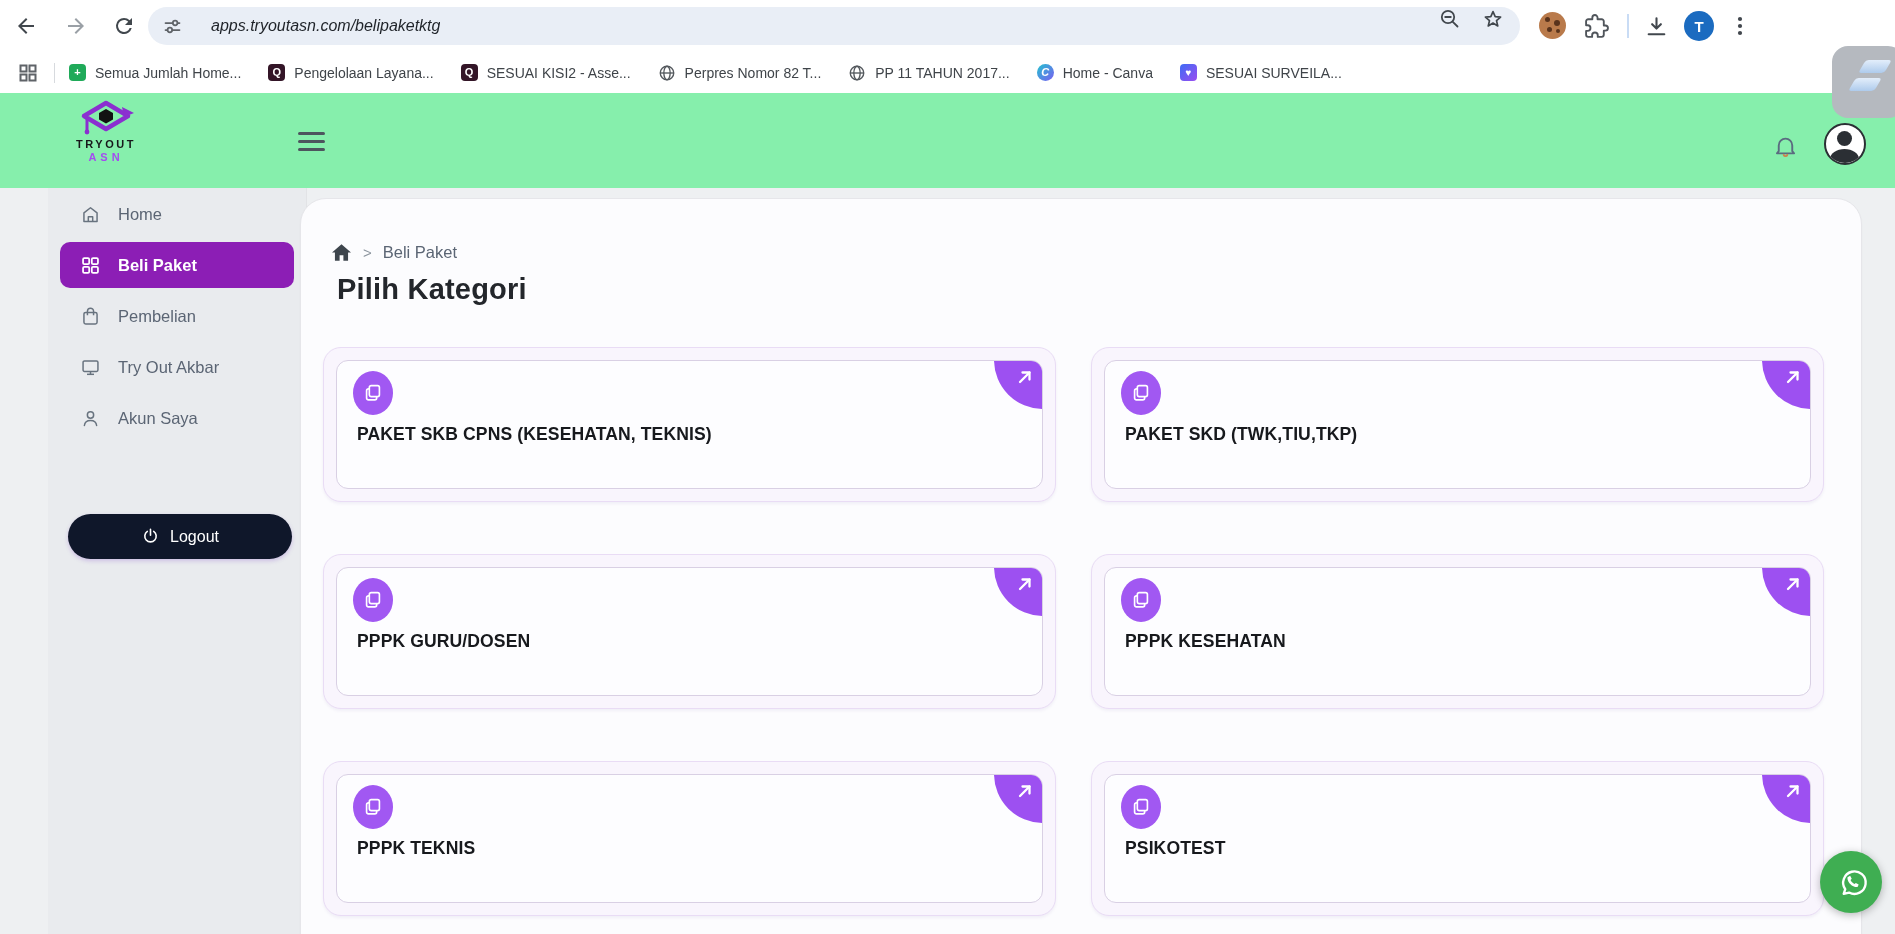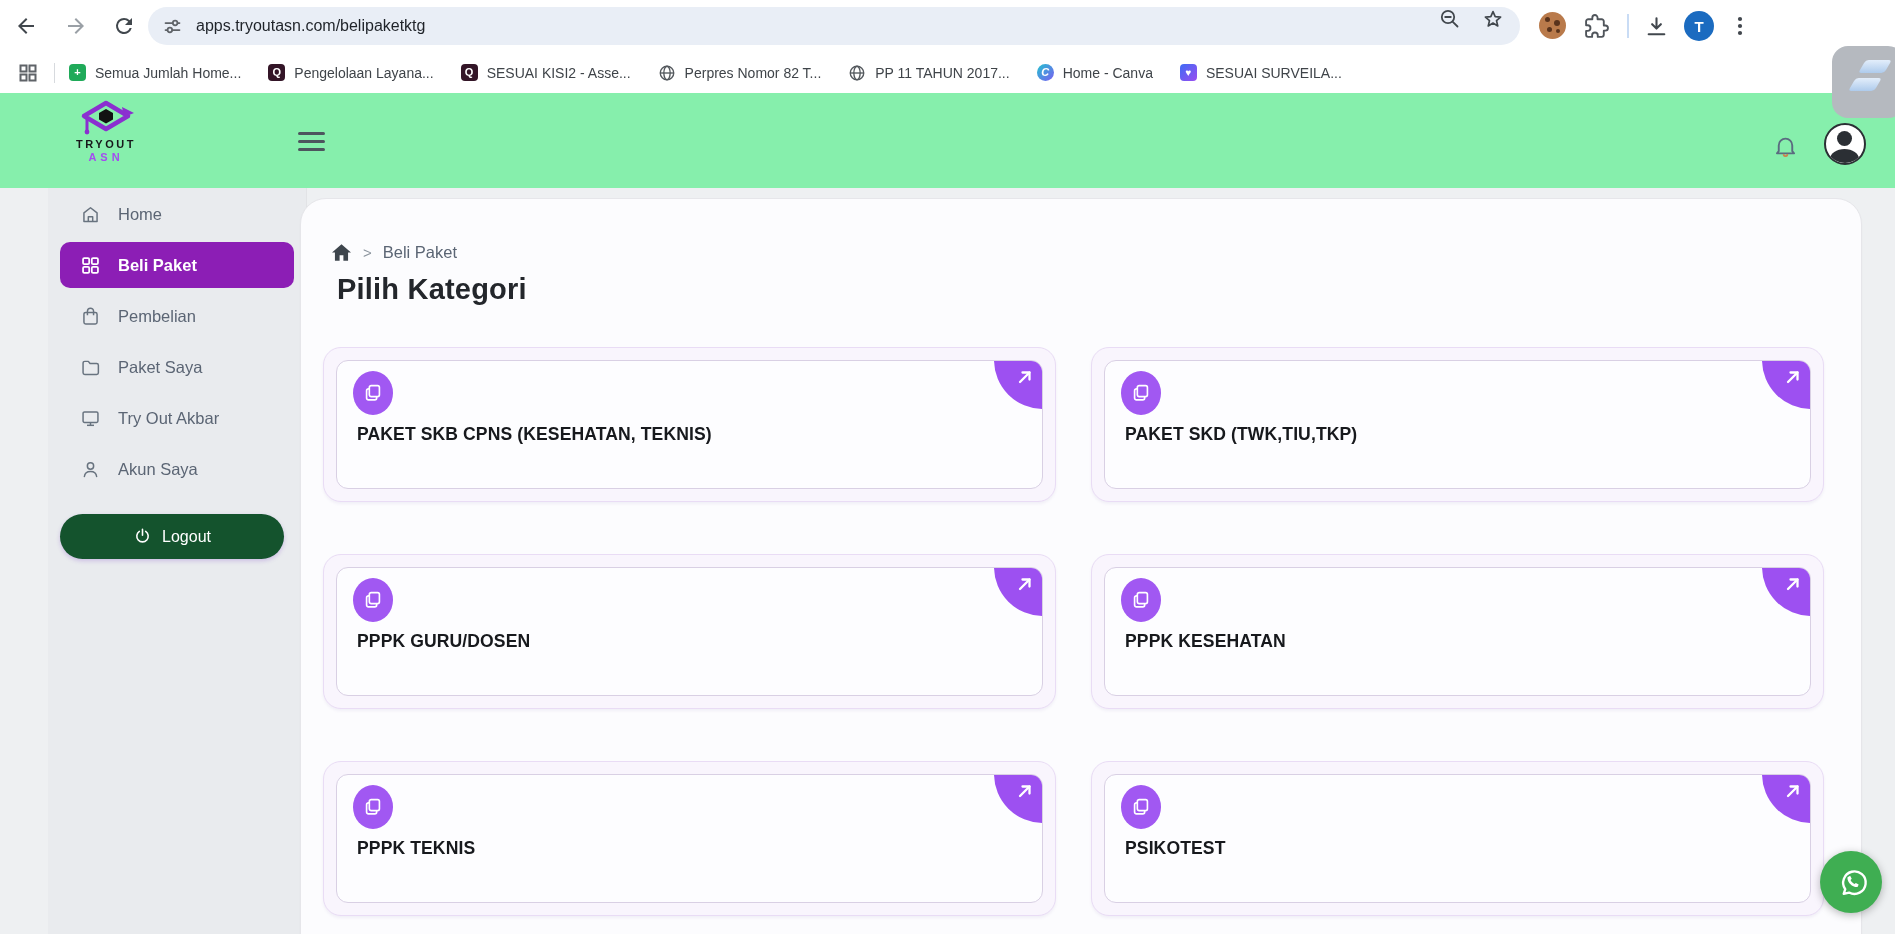--- a/index.html
+++ b/index.html
@@ -5,21 +5,21 @@
   html,body{margin:0;padding:0;background:#ddd;}
   .screen{position:relative;width:1895px;height:934px;background:#fff;overflow:hidden;
     font-family:"Liberation Sans",sans-serif;-webkit-font-smoothing:antialiased;}
   svg{display:block;}
 
   
   .toolbar{position:absolute;top:0;left:0;right:0;height:52px;background:#fff;}
   .tb-ico{position:absolute;top:14px;width:24px;height:24px;cursor:pointer;}
   .omnibox{position:absolute;left:148px;top:7px;width:1372px;height:38px;background:#e9eef6;
     border-radius:19px;display:flex;align-items:center;padding:0 14px;box-sizing:border-box;}
-  .url-text{font-size:16px;color:#1f2329;margin-left:13px;white-space:nowrap;overflow:hidden;}
+  .url-text{font-size:16px;color:#1f2329;margin-left:28px;white-space:nowrap;overflow:hidden;font-style:italic;}
   .omni-right{position:absolute;top:7px;height:24px;}
   .avatar-t{position:absolute;left:1684px;top:11px;width:30px;height:30px;border-radius:50%;
     background:#1b6bc0;color:#fff;font-size:15px;font-weight:700;display:flex;align-items:center;justify-content:center;}
   .cookie{position:absolute;left:1539px;top:12px;width:27px;height:27px;border-radius:50%;background:#b97a4b;}
   .cookie i{position:absolute;border-radius:50%;background:#59331c;}
   .tb-sep{position:absolute;left:1627px;top:14px;width:2px;height:24px;background:#c9dcf5;}
 
   
   .bmbar{position:absolute;top:52px;left:0;right:0;height:41px;background:#fff;display:flex;align-items:center;}
   .bm-sep{width:1px;height:20px;background:#d7dade;margin:0 14px 0 16px;}
@@ -50,21 +50,21 @@
   .avatar-hd .body{position:absolute;left:4px;top:24px;width:29px;height:20px;border-radius:50%;background:#2b2f34;}
 
   
   .page{position:absolute;top:188px;left:0;right:0;bottom:0;background:#eef0f2;}
   .sidebar{position:absolute;left:0;top:0;bottom:0;width:258px;background:#e9ebee;border-right:1px solid #e2e3e6;margin-left:48px;}
   .nav{padding-top:3px;}
   .nav-item{height:46px;margin:0 12px 5px 12px;border-radius:10px;display:flex;align-items:center;gap:17px;
     padding-left:20px;color:#5b6574;font-size:16.5px;cursor:pointer;}
   .nav-item.active{background:#8c1eb5;color:#fff;font-weight:600;}
   .nav-item svg{flex:0 0 auto;}
-  .logout{position:absolute;left:12px;top:326px;width:224px;height:45px;border-radius:23px;background:#14532d;
+  .logout{position:absolute;left:20px;top:326px;width:224px;height:45px;border-radius:23px;background:#0f172a;
     color:#fff;font-size:16px;display:flex;align-items:center;justify-content:center;gap:10px;cursor:pointer;
     box-shadow:0 2px 4px rgba(120,60,200,.25);}
 
   .panel{position:absolute;left:300px;top:10px;width:1560px;height:910px;background:#fcfcfe;
     border:1px solid #e6e6ea;border-radius:26px;box-shadow:0 1px 2px rgba(0,0,0,.03);}
   .breadcrumb{position:absolute;left:30px;top:44px;display:flex;align-items:center;gap:11px;}
   .bc-sep{color:#8b949e;font-size:15px;}
   .bc-label{color:#5b6574;font-size:16.5px;cursor:pointer;}
   .page-title{position:absolute;left:28px;top:74px;font-size:29px;font-weight:800;color:#23262b;letter-spacing:.2px;margin-left:8px;}
 
@@ -267,26 +267,20 @@
         </div>
         <div class="nav-item">
           <svg width="21" height="21" viewBox="0 0 24 24" fill="none" stroke="#68737f" stroke-width="1.7" stroke-linejoin="round">
             <rect x="4.5" y="7.5" width="15" height="13" rx="2"></rect>
               <path d="M8.5 10.5V6a3.5 3.5 0 0 1 7 0v4.5"></path>
           </svg>
           <span>Pembelian</span>
         </div>
         <div class="nav-item">
           <svg width="21" height="21" viewBox="0 0 24 24" fill="none" stroke="#68737f" stroke-width="1.7" stroke-linejoin="round">
-            <path d="M3.5 7a2 2 0 0 1 2-2h4l2 2.5h7.5a2 2 0 0 1 2 2V18a2 2 0 0 1-2 2H5.5a2 2 0 0 1-2-2z"></path>
-          </svg>
-          <span>Paket Saya</span>
-        </div>
-        <div class="nav-item">
-          <svg width="21" height="21" viewBox="0 0 24 24" fill="none" stroke="#68737f" stroke-width="1.7" stroke-linejoin="round">
             <rect x="3.5" y="4.5" width="17" height="12" rx="1.6"></rect>
               <line x1="12" y1="16.5" x2="12" y2="19.5"></line>
               <line x1="8" y1="19.8" x2="16" y2="19.8"></line>
           </svg>
           <span>Try Out Akbar</span>
         </div>
         <div class="nav-item">
           <svg width="21" height="21" viewBox="0 0 24 24" fill="none" stroke="#68737f" stroke-width="1.7" stroke-linecap="round">
             <circle cx="12" cy="8" r="3.6"></circle>
               <path d="M5 20c.4-3.6 3.2-5.6 7-5.6s6.6 2 7 5.6"></path>

